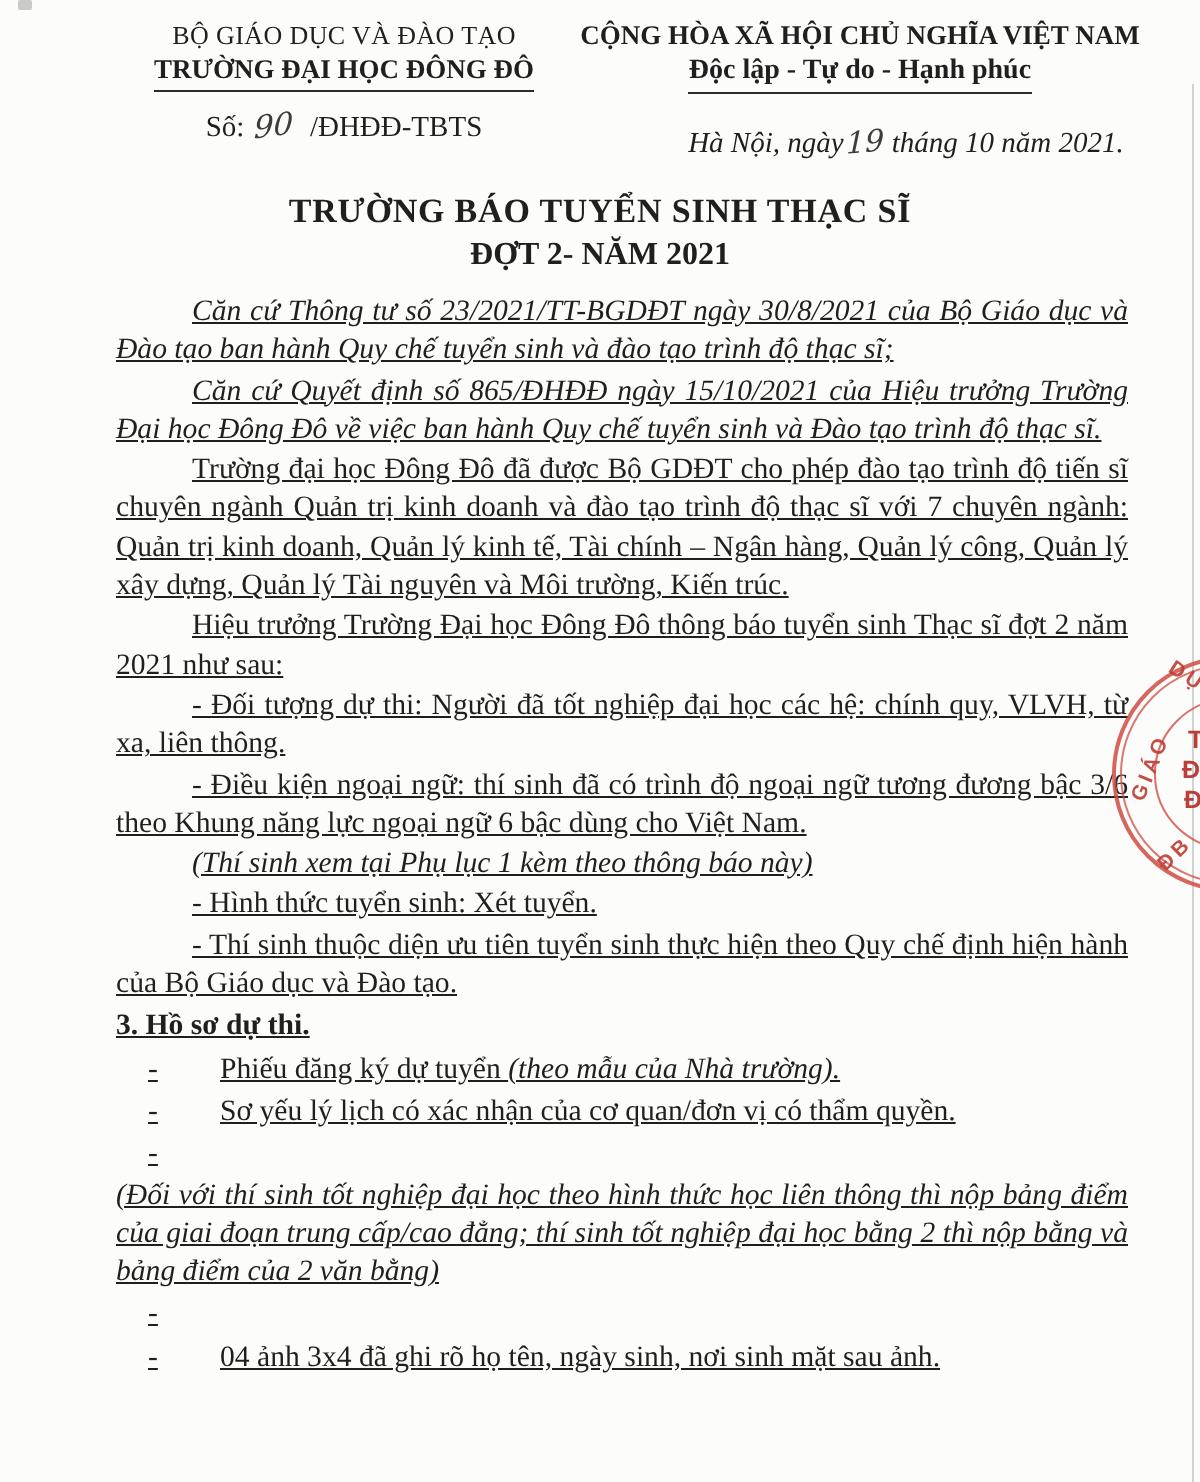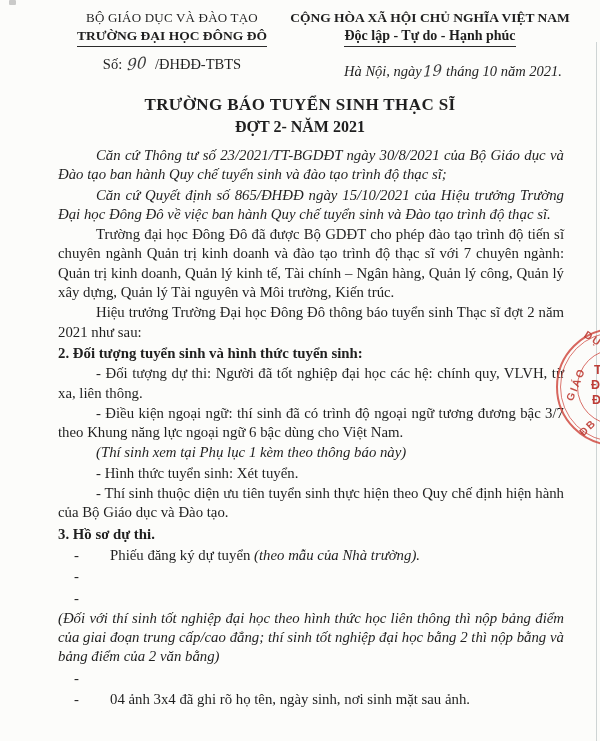--- a/index.html
+++ b/index.html
@@ -26,21 +26,21 @@
                text-align:center; padding-left:46px; white-space:nowrap; }
   .hand-day { display:inline-block; font-style:italic; color:#3d3d3d;
               transform:rotate(-5deg) skewX(-6deg); font-size:15px;
               margin:0 4px 0 1px; font-family:"DejaVu Serif", serif; }
   
   .doc-title { text-align:center; margin-top:15px; }
   .doc-title .t1 { font-size:17px; font-weight:bold; letter-spacing:.4px; }
   .doc-title .t2 { font-size:16px; font-weight:bold; margin-top:3px; }
   
   .doc-body { padding:9px 36px 0 58px; font-size:14.8px; line-height:19.3px;
-              text-align:justify; }
+              text-align:justify;text-decoration:underline; }
   .doc-body p { margin:1px 0 0 0; }
   .ind  { text-indent:38px; }
   .it   { font-style:italic; }
   .sec  { font-weight:bold; margin-top:2px !important; }
   .sec .normal { font-weight:normal; }
   .dash-item { display:flex; padding-left:16px; margin-top:2px !important; }
   .dash-item .dash { width:36px; flex:none; }
   .dash-item .txt { flex:1; }
   
   .stamp { position:absolute; left:556px; top:328px; width:118px; height:118px;
@@ -91,35 +91,35 @@
     <div class="t2">ĐỢT 2- NĂM 2021</div>
   </div>
 
   <div class="doc-body">
     <p class="ind it">Căn cứ Thông tư số 23/2021/TT-BGDĐT ngày 30/8/2021 của Bộ Giáo dục và Đào tạo ban hành Quy chế tuyển sinh và đào tạo trình độ thạc sĩ;</p>
     <p class="ind it">Căn cứ Quyết định số 865/ĐHĐĐ ngày 15/10/2021 của Hiệu trưởng Trường Đại học Đông Đô về việc ban hành Quy chế tuyển sinh và Đào tạo trình độ thạc sĩ.</p>
     <p class="ind">Trường đại học Đông Đô đã được Bộ GDĐT cho phép đào tạo trình độ tiến sĩ chuyên ngành Quản trị kinh doanh và đào tạo trình độ thạc sĩ với 7 chuyên ngành: Quản trị kinh doanh, Quản lý kinh tế, Tài chính – Ngân hàng, Quản lý công, Quản lý xây dựng, Quản lý Tài nguyên và Môi trường, Kiến trúc.</p>
     <p class="ind">Hiệu trưởng Trường Đại học Đông Đô thông báo tuyển sinh Thạc sĩ đợt 2 năm 2021 như sau:</p>
 
 
-    <p class="sec">2. Đối tượng tuyển sinh và hình thức tuyển sinh:</p>
     <p class="ind">- Đối tượng dự thi: Người đã tốt nghiệp đại học các hệ: chính quy, VLVH, từ xa, liên thông.</p>
-    <p class="ind">- Điều kiện ngoại ngữ: thí sinh đã có trình độ ngoại ngữ tương đương bậc 3/7 theo Khung năng lực ngoại ngữ 6 bậc dùng cho Việt Nam.</p>
+    <p class="ind">- Điều kiện ngoại ngữ: thí sinh đã có trình độ ngoại ngữ tương đương bậc 3/6 theo Khung năng lực ngoại ngữ 6 bậc dùng cho Việt Nam.</p>
     <p class="ind it">(Thí sinh xem tại Phụ lục 1 kèm theo thông báo này)</p>
     <p class="ind">- Hình thức tuyển sinh: Xét tuyển.</p>
     <p class="ind">- Thí sinh thuộc diện ưu tiên tuyển sinh thực hiện theo Quy chế định hiện hành của Bộ Giáo dục và Đào tạo.</p>
 
     <p class="sec">3. Hồ sơ dự thi.</p>
 
     <p class="dash-item">
         <span class="dash">-</span>
         <span class="txt"><span>Phiếu đăng ký dự tuyển </span><span class="it">(theo mẫu của Nhà trường).</span></span>
       </p>
     <p class="dash-item">
         <span class="dash">-</span>
+        <span class="txt">Sơ yếu lý lịch có xác nhận của cơ quan/đơn vị có thẩm quyền.</span>
       </p>
     <p class="dash-item">
         <span class="dash">-</span>
       </p>
 
     <p class="it">(Đối với thí sinh tốt nghiệp đại học theo hình thức học liên thông thì nộp bảng điểm của giai đoạn trung cấp/cao đẳng; thí sinh tốt nghiệp đại học bằng 2 thì nộp bằng và bảng điểm của 2 văn bằng)</p>
 
     <p class="dash-item">
         <span class="dash">-</span>
       </p>

